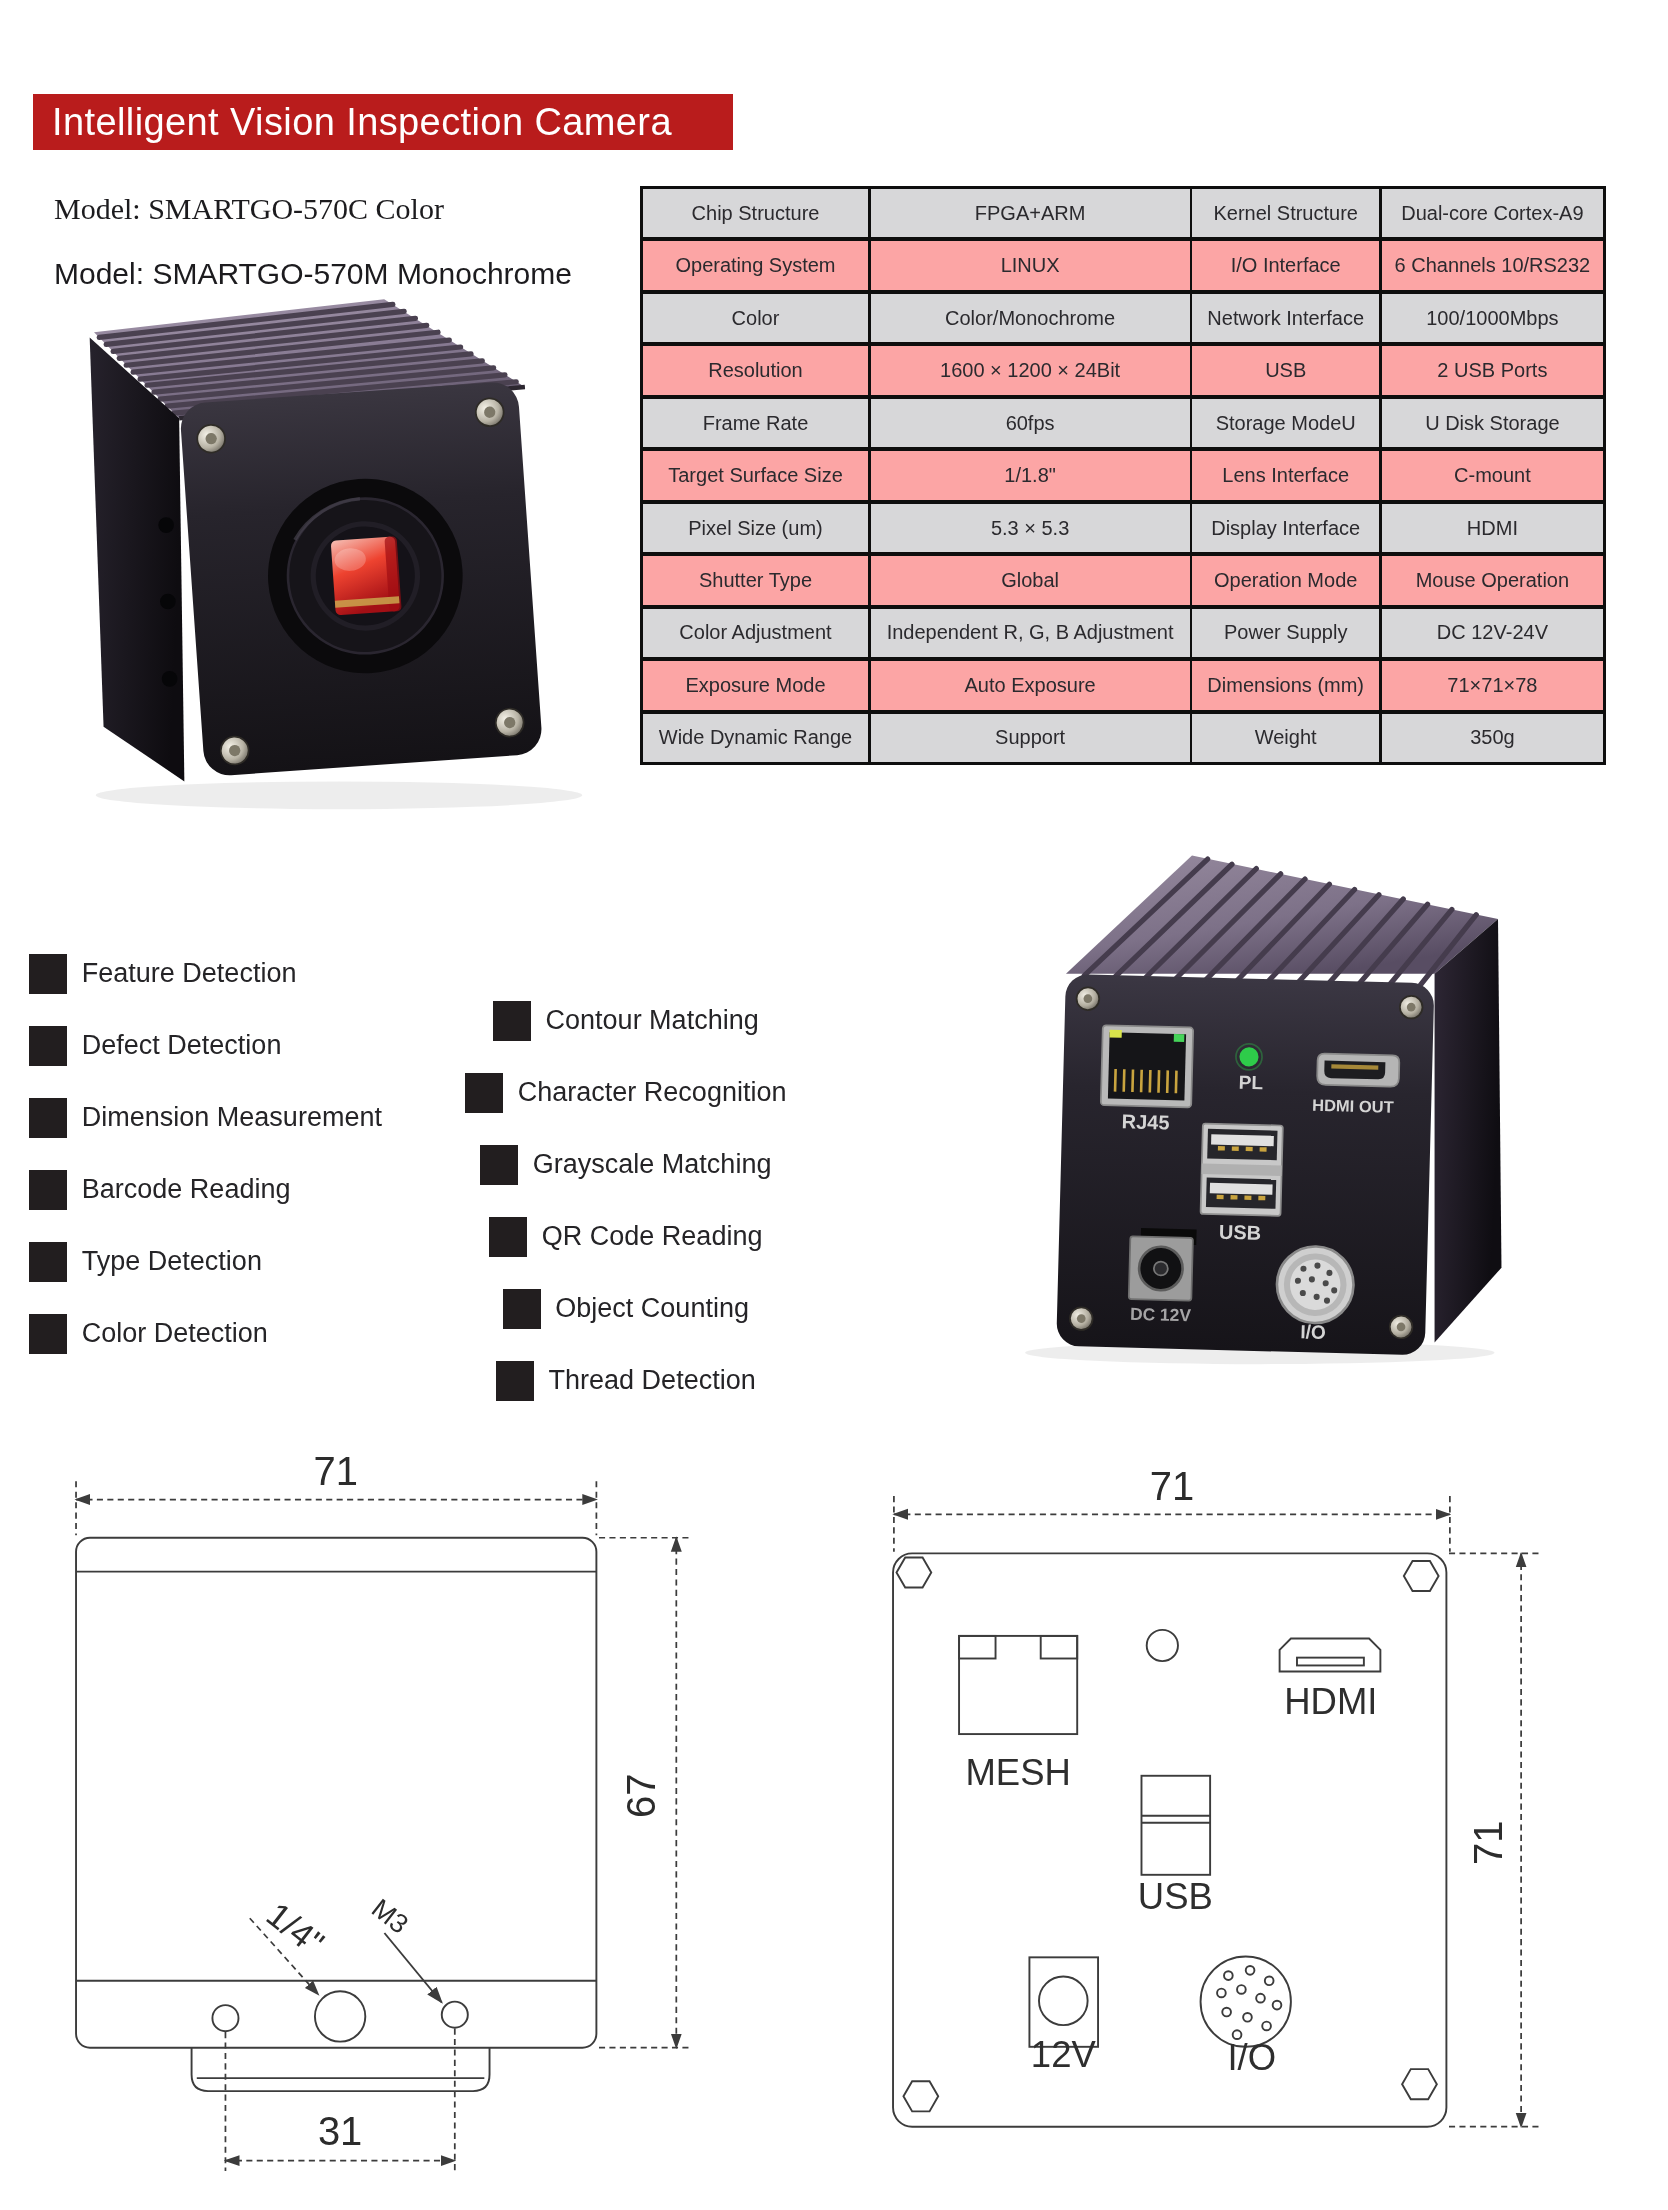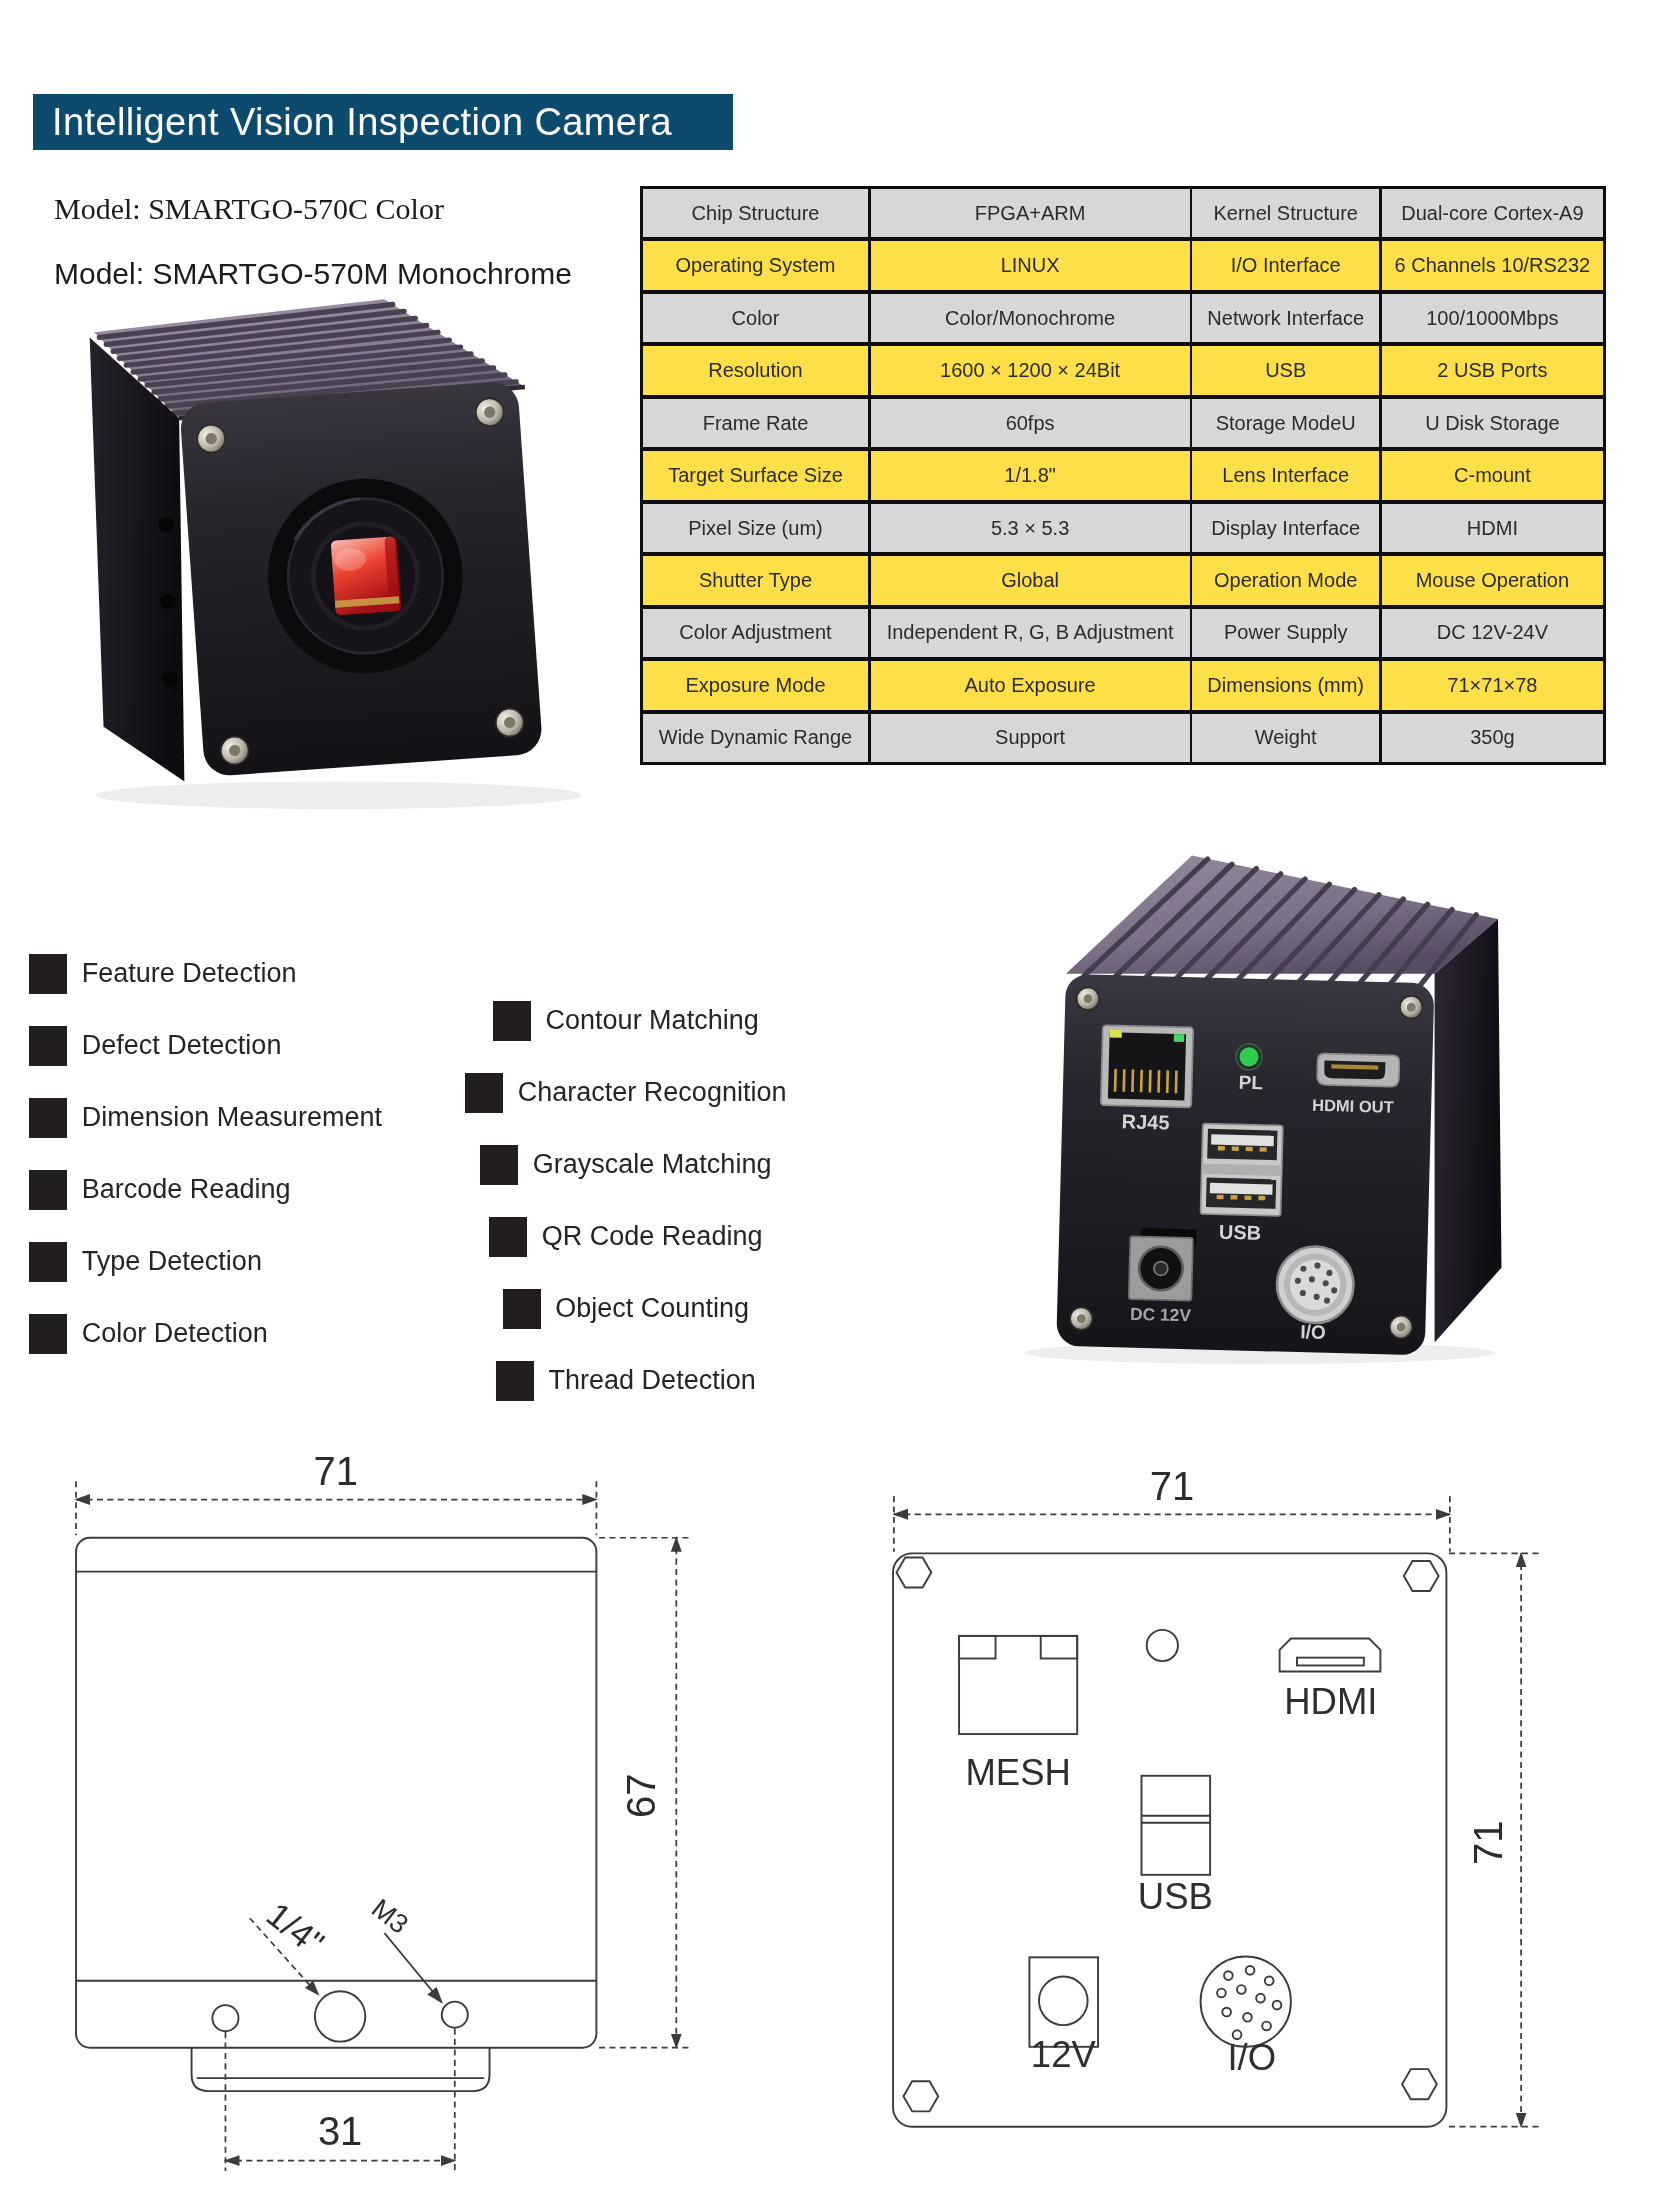--- a/index.html
+++ b/index.html
@@ -2,35 +2,35 @@
 <html style="font-size:14px"><head>
 <meta charset="utf-8">
 <style>
   * { margin:0; padding:0; box-sizing:border-box; }
   html,body { background:#ffffff; }
   body { font-family:"Liberation Sans", sans-serif; }
   .page { position:relative; width:1669px; height:2211px; background:#fff; overflow:hidden; }
 
   
   .title-bar { position:absolute; left:33px; top:94px; width:700px; height:56px;
-    background:#0c4a6e; display:flex; align-items:center; padding-left:19px; }
+    background:#b91c1c; display:flex; align-items:center; padding-left:19px; }
   .title-bar h1 { color:#ffffff; font-size:38px; font-weight:400; letter-spacing:0.4px; white-space:nowrap; }
 
   
   .model-line { position:absolute; left:54px; font-size:30px; color:#1c1b1e; white-space:nowrap; }
   .model-1 { top:192px;font-family:Liberation Serif, serif; }
   .model-2 { top:257px; }
 
   
   .spec-table { position:absolute; left:640px; top:186px; width:966px; height:579px;
     background:#0e0e0e; border:3.5px solid #0e0e0e; display:flex; flex-direction:column; }
   .spec-row { flex:1; display:flex; }
   .spec-row + .spec-row { margin-top:4.3px; }
   .cell { display:flex; align-items:center; justify-content:center; text-align:center;
-    font-size:20px; color:#2b2a2e; padding:0 5.2px; background:#fde047; }
+    font-size:20px; color:#2b2a2e; padding:0 5.2px; background:#fca5a5; }
   .cell + .cell { margin-left:2.6px; }
   .c1 { width:225px; } .c2 { width:319px; } .c3 { width:187px; } .c4 { flex:1; }
   .row-shaded .cell { background:#d7d7d9; }
 
   
   .feat-col { position:absolute; display:flex; flex-direction:column; gap:31px; }
   .feat-col-1 { left:29px; top:953px; }
   .feat-col-2 { left:465px; top:1000px;align-items:center; }
   .feat { display:flex; align-items:center; height:41px; }
   .feat-sq { width:38px; height:40px; background:#221e1f; flex:none; }

